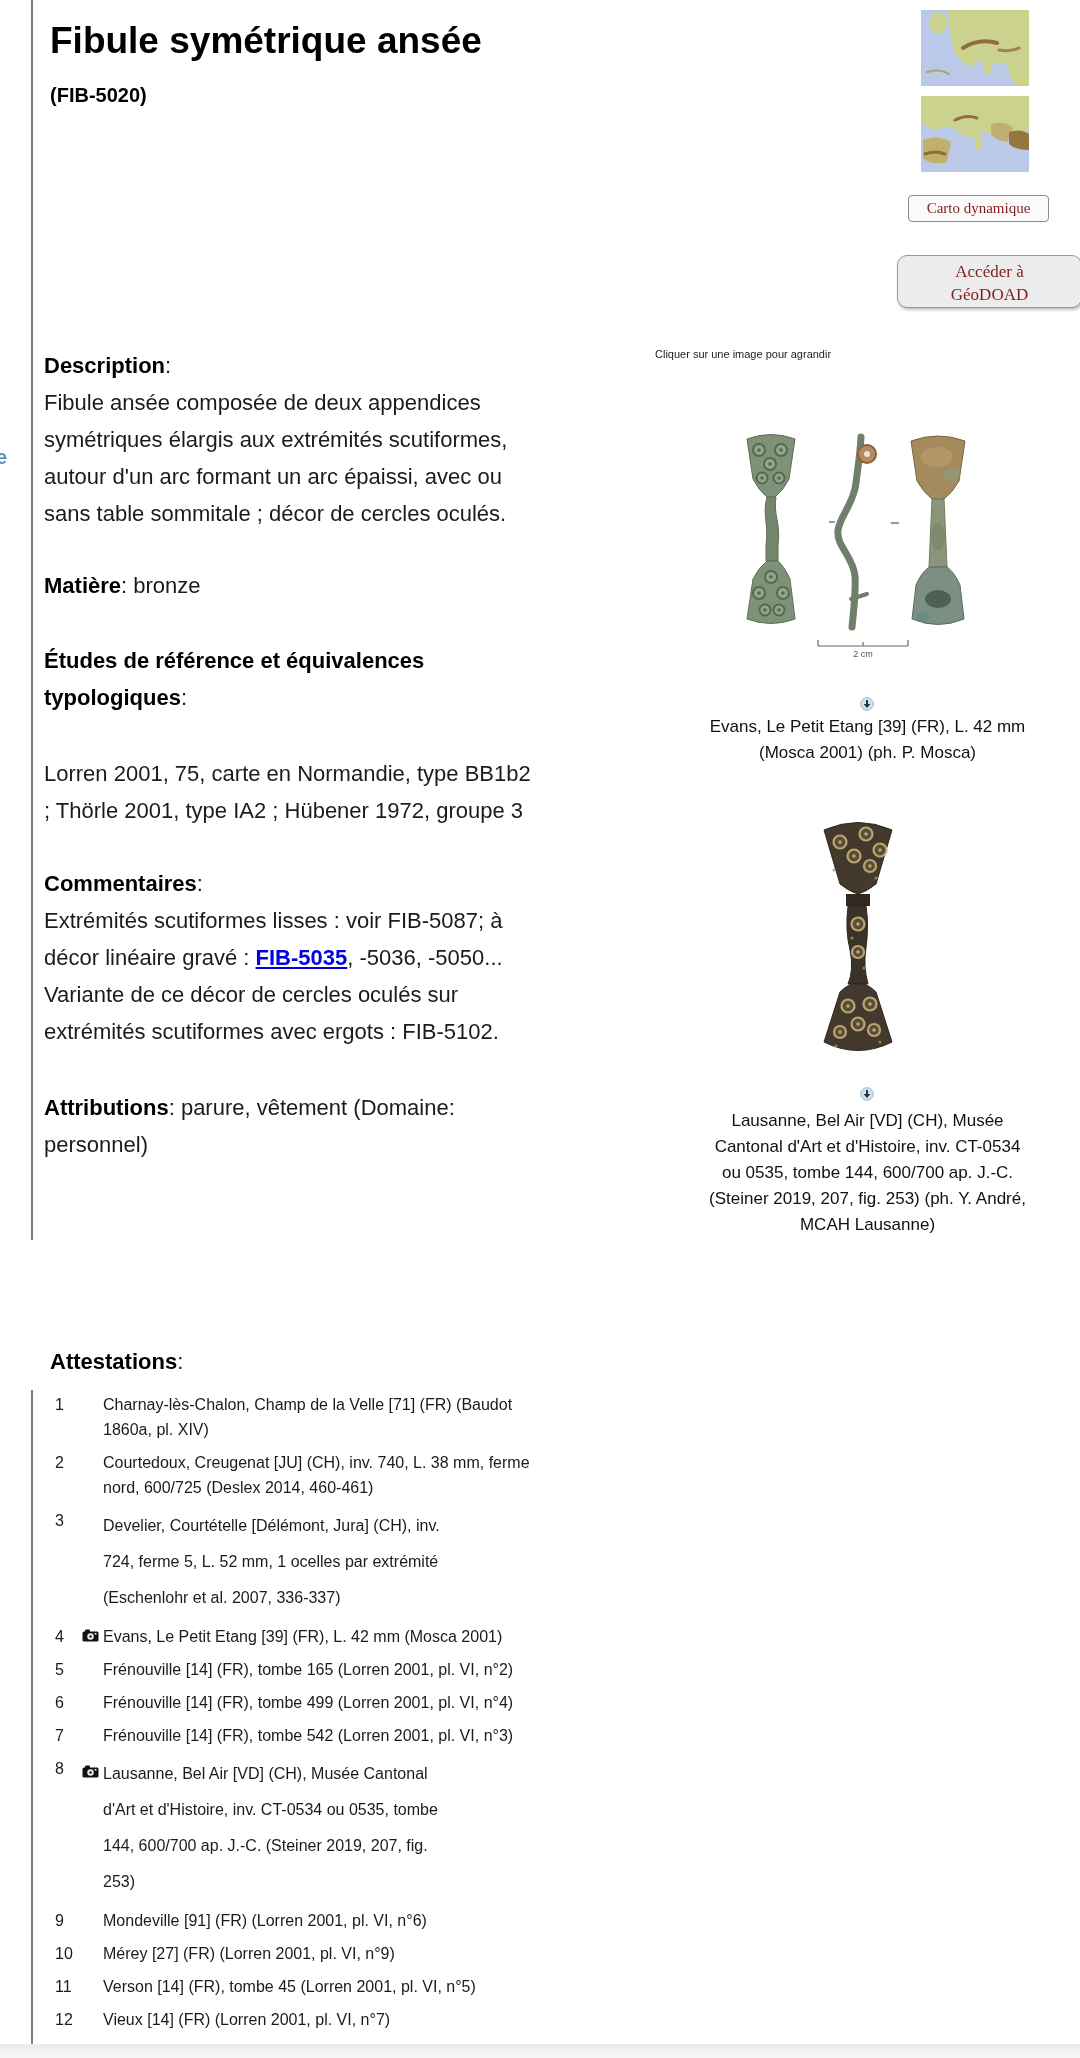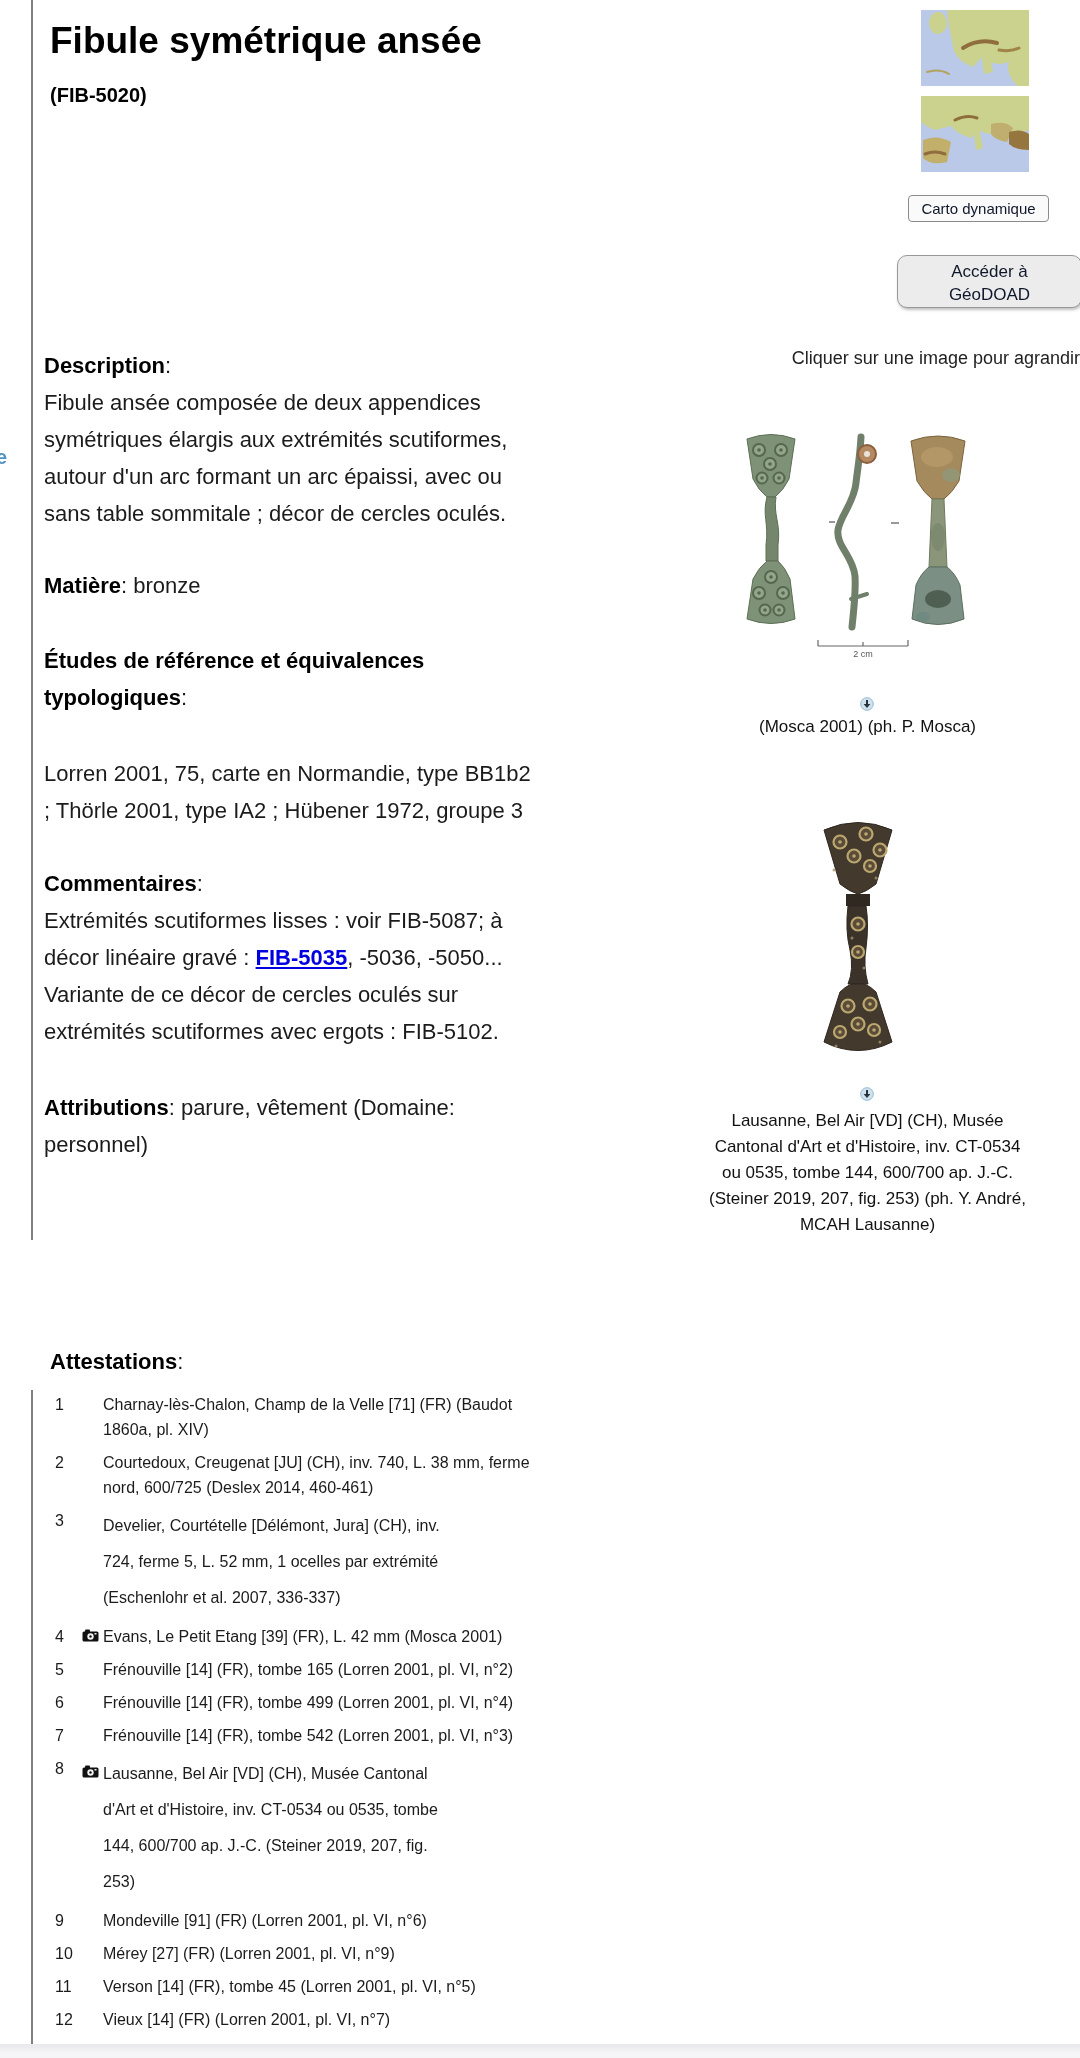--- a/index.html
+++ b/index.html
@@ -13,30 +13,30 @@
   .side-e{
     position:absolute;left:-4px;top:446px;font-size:20px;font-weight:bold;
     color:var(--side_tab,#4f93c4);cursor:pointer;
   }
   .page-title{position:absolute;left:50px;top:20px;font-size:37px;font-weight:bold;color:#000;margin:0;}
   .artifact-code{position:absolute;left:50px;top:84px;font-size:20px;font-weight:bold;color:#000;}
   .map-thumb{position:absolute;left:921px;width:108px;height:76px;cursor:pointer;display:block;}
   .map1{top:10px;} .map2{top:96px;}
   .btn{
     position:absolute;box-sizing:border-box;background:var(--button_bg,#f1f1f1);
-    border:1.5px solid #8c8c8c;color:#0f172a;text-align:center;cursor:pointer;
-    font-family:Liberation Sans, sans-serif;
+    border:1.5px solid #8c8c8c;color:#7f1d1d;text-align:center;cursor:pointer;
+    font-family:Liberation Serif, serif;
   }
   .btn-carto{left:908px;top:195px;width:141px;height:27px;border-radius:4px;font-size:15px;line-height:23px;background:#fafafa;}
   .btn-geodoad{
     left:897px;top:255px;width:185px;height:53px;border-radius:10px;font-size:17px;line-height:23px;
     background:#ececec;border-color:#999;box-shadow:1px 2px 3px rgba(0,0,0,0.25);
     padding-top:4px;
   }
-  .image-hint{position:absolute;left:655px;top:348px;width:425px;text-align:right;font-size:18px;color:#222;}
+  .image-hint{position:absolute;left:655px;top:348px;width:425px;text-align:left;font-size:11px;color:#222;}
   .lcol-block{position:absolute;left:44px;width:575px;font-size:22px;line-height:37px;}
   .b{font-weight:bold;color:#000;}
   .bline{min-height:37px;}
   .link{color:var(--accent_link,#0000e0);font-weight:bold;text-decoration:underline;cursor:pointer;}
   .pos-desc{top:347px;} .pos-mat{top:567px;} .pos-etudes{top:642px;} .pos-lorren{top:755px;}
   .pos-comm{top:865px;} .pos-attrib{top:1089px;} .pos-datation{top:1202px;}
   .attest-heading{position:absolute;left:50px;top:1347px;font-size:22px;line-height:30px;}
   .att-list{position:absolute;left:53px;top:1392px;width:560px;}
   .att-row{position:relative;display:flex;align-items:flex-start;margin-bottom:8px;padding-left:50px;}
   .att-num{position:absolute;left:2px;top:0;width:44px;font-size:16px;line-height:25px;}
@@ -199,20 +199,21 @@
     <text x="140" y="230" font-size="9" fill="#555" text-anchor="middle" font-family="Liberation Sans, sans-serif">2 cm</text>
   </svg>
 
   <svg class="dl-icon dl1" viewBox="0 0 14 14" xmlns="http://www.w3.org/2000/svg">
     <circle cx="7" cy="7" r="6.3" fill="#cfe2ee" stroke="#93b9cf" stroke-width="1"></circle>
     <rect x="6" y="3" width="2" height="4" fill="#26343c"></rect>
     <polygon points="3.6,7 10.4,7 7,11" fill="#26343c"></polygon>
   </svg>
 
   <div class="caption cap1">
+      <div class="cap-line">Evans, Le Petit Etang [39] (FR), L. 42 mm</div>
       <div class="cap-line">(Mosca 2001) (ph. P. Mosca)</div>
     </div>
 
   <svg class="photo photo2" width="104" height="253" viewBox="0 0 104 253" xmlns="http://www.w3.org/2000/svg">
     <rect width="104" height="253" fill="#ffffff"></rect>
     <g>
       <path d="M18,20 Q52,5 86,20 L70,74 Q60,82 52,84 Q44,82 34,74 Z" style="fill:var(--dark_bronze)" stroke="#2e2720" stroke-width="1"></path>
       <rect x="40" y="84" width="24" height="12" fill="#2f2921"></rect>
       <path d="M42,96 Q39,120 44,140 Q48,160 42,174 L62,174 Q57,156 60,138 Q63,115 60,96 Z" fill="#3b332a" stroke="#2e2720" stroke-width="1"></path>
       <path d="M34,182 Q44,172 52,174 Q60,172 70,182 L86,232 Q52,249 18,232 Z" style="fill:var(--dark_bronze)" stroke="#2e2720" stroke-width="1"></path>

